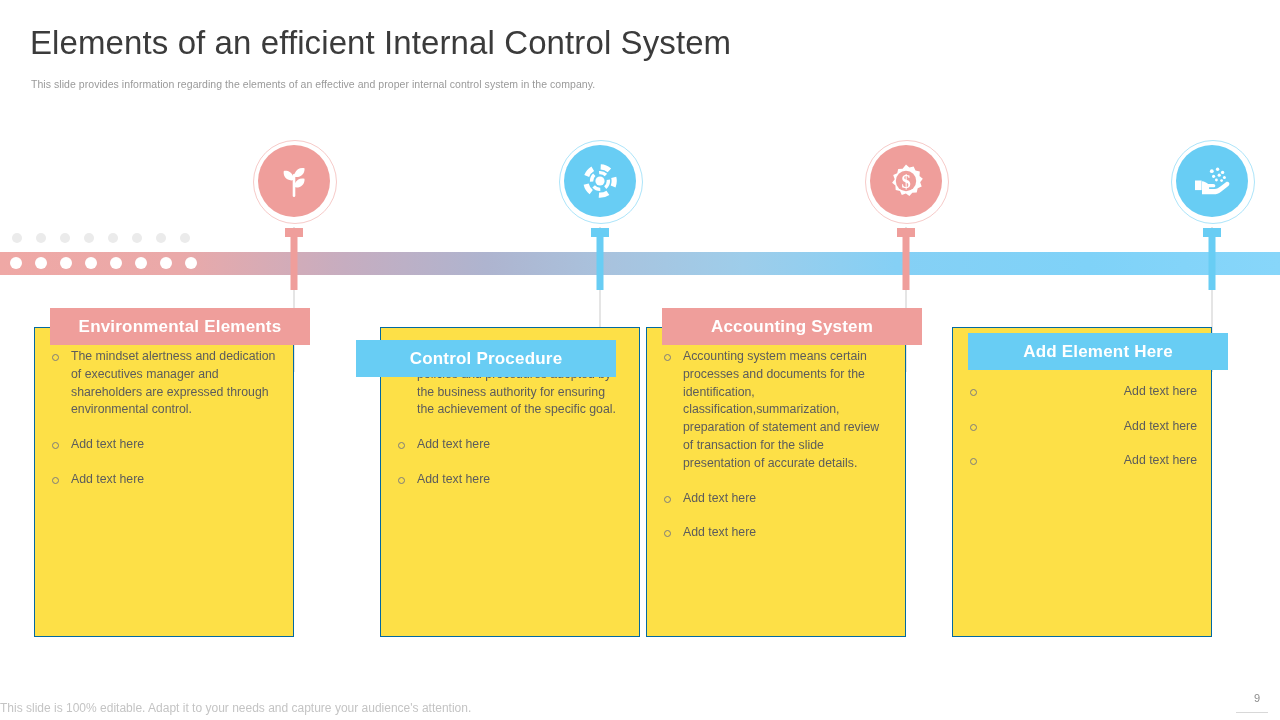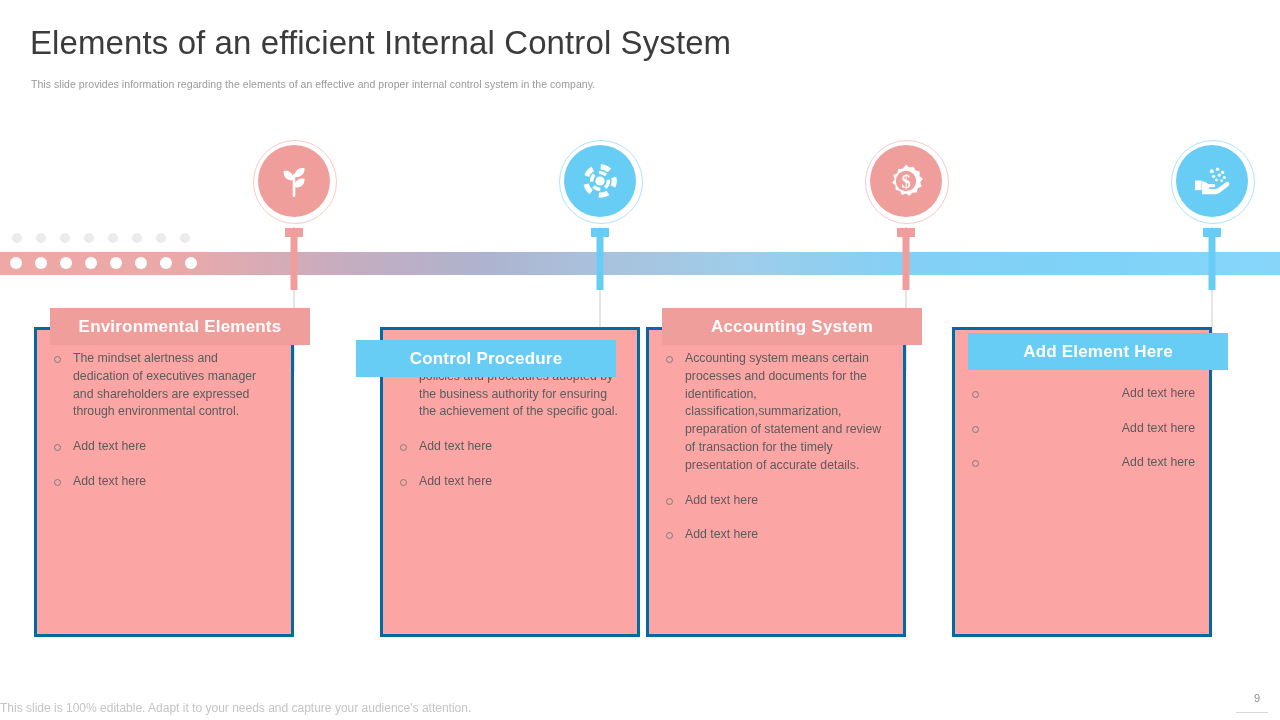--- a/index.html
+++ b/index.html
@@ -145,22 +145,22 @@
     top: 90px;
     width: 7px;
     height: 55px;
   }
 
   
   .card {
     position: absolute;
     top: 327px;
     width: 260px;
-    border: 3px solid #0369a1;
-    background: #fca5a5;
+    border: 1px solid #0369a1;
+    background: #fde047;
   }
 
   .card-header {
     position: absolute;
     top: 308px;
     width: 260px;
     height: 37px;
     display: flex;
     align-items: center;
     justify-content: center;
@@ -337,21 +337,21 @@
             <li class="bullet-item">Control procedures consists of policies and procedures adopted by the business authority for ensuring the achievement of the specific goal.</li>
             <li class="bullet-item">Add text here</li>
             <li class="bullet-item">Add text here</li>
           </ul>
         </div>
       </div>
       <div class="card-header" style="left: 356px; background: rgb(104, 205, 244); margin-top: 32px;">Control Procedure</div>
       <div class="card" style="left: 646px; height: 310px;">
         <div class="card-body">
           <ul class="bullet-list">
-            <li class="bullet-item">Accounting system means certain processes and documents for the identification, classification,summarization, preparation of statement and review of transaction for the timely presentation of accurate details.</li>
+            <li class="bullet-item">Accounting system means certain processes and documents for the identification, classification,summarization, preparation of statement and review of transaction for the slide presentation of accurate details.</li>
             <li class="bullet-item">Add text here</li>
             <li class="bullet-item">Add text here</li>
           </ul>
         </div>
       </div>
       <div class="card-header" style="left: 662px; background: rgb(239, 158, 155);">Accounting System</div>
       <div class="card" style="left: 952px; height: 310px; text-align: right;">
         <div class="card-body">
           <ul class="bullet-list">
             <li class="bullet-item">Add Description Here</li>

